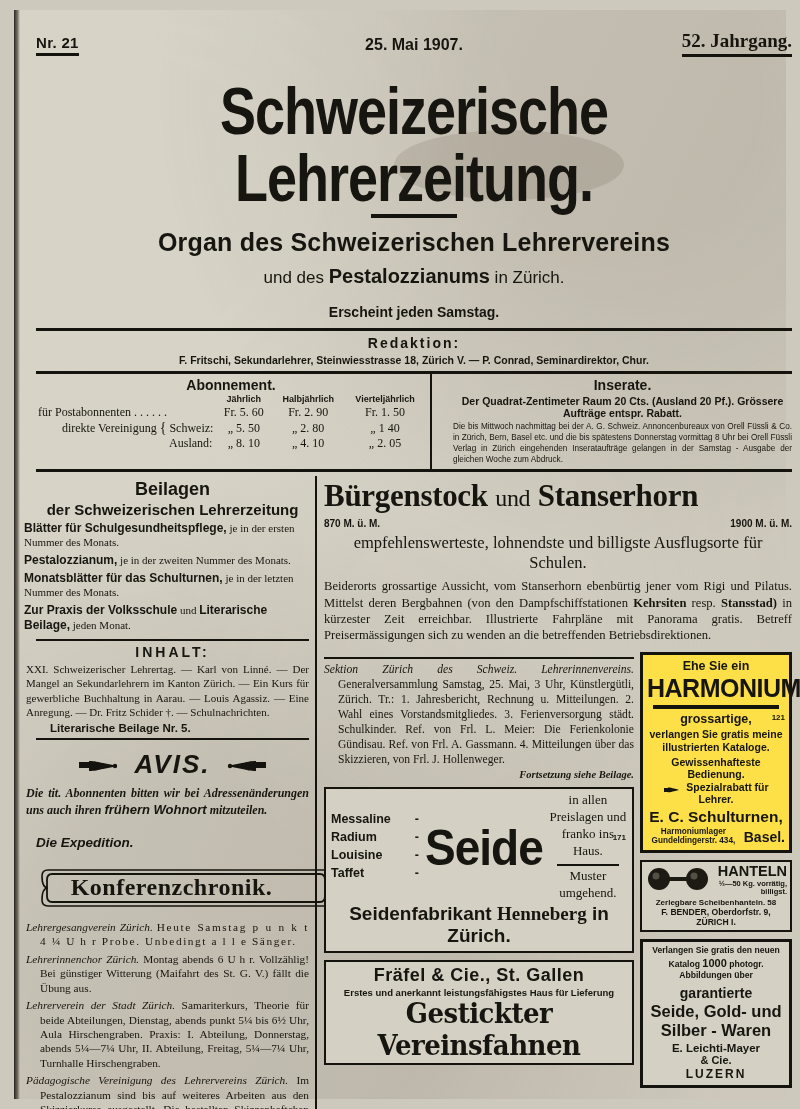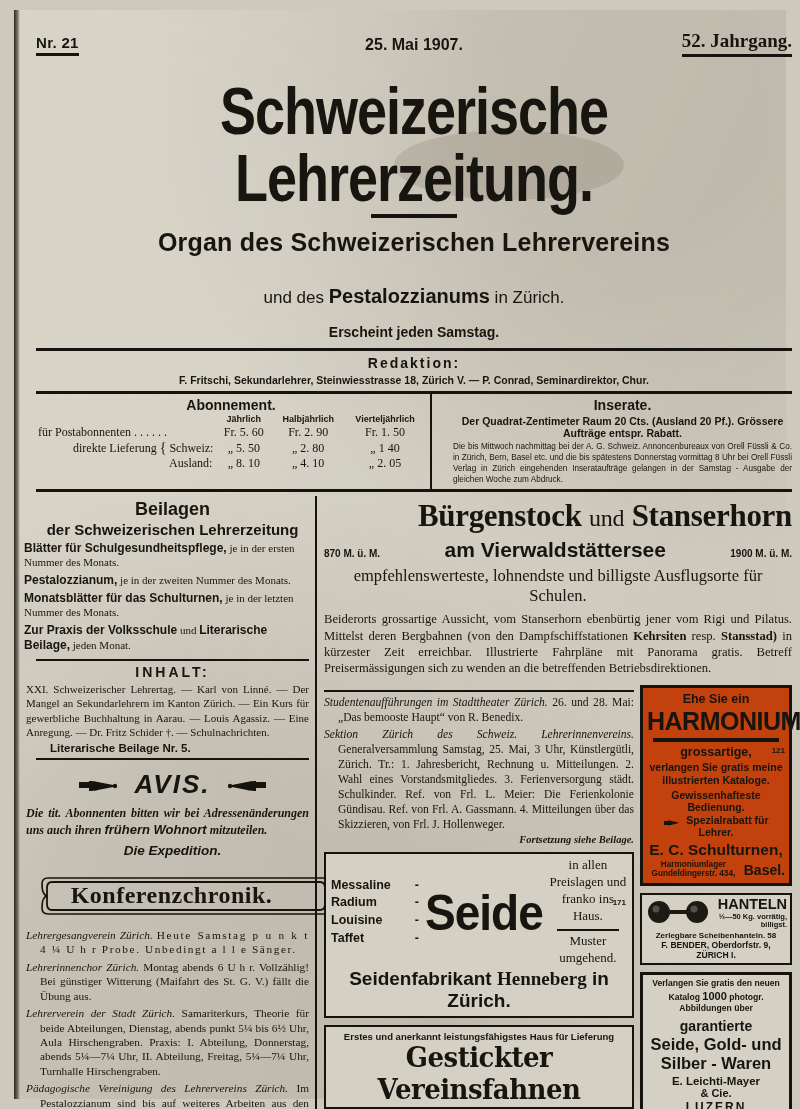--- a/index.html
+++ b/index.html
@@ -20,21 +20,21 @@
   .inner{position:absolute;left:22px;top:18px;width:756px;color:#17150f;}
   .issue-row{position:relative;height:34px;}
   .issue-no{position:absolute;left:0;top:6px;font-family:"Liberation Sans",sans-serif;font-weight:bold;font-size:15px;letter-spacing:.3px;border-bottom:3px solid #15130e;padding-bottom:2px;}
   .issue-date{position:absolute;left:50%;transform:translateX(-50%);top:8px;font-family:"Liberation Sans",sans-serif;font-weight:bold;font-size:16px;}
   .issue-year{position:absolute;right:0;top:2px;font-family:"Liberation Serif",serif;font-weight:bold;font-size:19px;border-bottom:3px solid #15130e;padding-bottom:2px;}
   .masthead{text-align:center;font-family:"Liberation Sans",sans-serif;font-weight:bold;
     font-size:54px;letter-spacing:-1px;line-height:1.02;margin:16px 0 2px;
     transform:scaleY(1.22);transform-origin:center top;}
   .mast-underline{width:86px;height:4px;background:#15130e;margin:26px auto 10px;}
   .sub1{text-align:center;font-family:"Liberation Sans",sans-serif;font-weight:bold;font-size:25px;letter-spacing:.2px;margin:6px 0 0;}
-  .sub2{text-align:center;font-family:"Liberation Sans",sans-serif;font-size:17px;margin:28px 0 0;}
+  .sub2{text-align:center;font-family:"Liberation Sans",sans-serif;font-size:17px;margin:8px 0 0;}
   .sub2 b{font-size:20px;font-weight:bold;}
   .sub3{text-align:center;font-family:"Liberation Sans",sans-serif;font-weight:bold;font-size:14px;margin:16px 0 8px;}
   .redaktion-box{border-top:3px solid #15130e;border-bottom:1px solid #15130e;padding:4px 0 5px;}
   .redaktion-t{text-align:center;font-family:"Liberation Sans",sans-serif;font-weight:bold;font-size:14px;letter-spacing:2px;}
   .redaktion-n{text-align:center;font-family:"Liberation Sans",sans-serif;font-weight:bold;font-size:10.5px;margin-top:3px;}
   .rates{display:flex;border-top:2px solid #15130e;border-bottom:3px solid #15130e;}
   .rates-l{width:390px;padding:3px 4px 4px 0;border-right:2px solid #15130e;}
   .rates-r{flex:1;padding:3px 0 4px 21px;}
   .rt-title{text-align:center;font-family:"Liberation Sans",sans-serif;font-weight:bold;font-size:14px;}
   .rt-table{width:100%;border-collapse:collapse;font-family:"Liberation Serif",serif;font-size:11px;}
@@ -54,47 +54,47 @@
   .beil-i b{font-family:"Liberation Sans",sans-serif;font-weight:bold;font-size:12px;}
   .inhalt-box{border-top:2px solid #15130e;border-bottom:2px solid #15130e;margin-top:6px;padding:3px 0 4px;}
   .inhalt-t{text-align:center;font-family:"Liberation Sans",sans-serif;font-weight:bold;font-size:14px;letter-spacing:3px;}
   .inhalt-b{font-family:"Liberation Serif",serif;font-size:11px;line-height:1.3;text-align:justify;margin-top:2px;margin-left:-10px;}
   .inhalt-lit{font-family:"Liberation Sans",sans-serif;font-weight:bold;font-size:11.5px;margin-top:3px;text-indent:14px;}
   .avis-wrap{margin-top:9px;text-align:center;}
   .avis-t{font-family:"Liberation Sans",sans-serif;font-weight:bold;font-style:italic;font-size:26px;letter-spacing:2px;display:inline-block;vertical-align:middle;}
   .hand{display:inline-block;vertical-align:middle;width:44px;height:14px;margin:0 10px;}
   .avis-b{font-family:"Liberation Serif",serif;font-style:italic;font-weight:bold;font-size:12px;line-height:1.35;text-align:justify;margin-top:5px;margin-left:-10px;}
   .avis-b b{font-family:"Liberation Sans",sans-serif;font-style:italic;font-size:13px;}
-  .avis-sig{text-align:center;font-family:"Liberation Sans",sans-serif;font-style:italic;font-weight:bold;font-size:13.5px;margin-top:4px;}
+  .avis-sig{text-align:left;font-family:"Liberation Sans",sans-serif;font-style:italic;font-weight:bold;font-size:13.5px;margin-top:16px;}
   .kc-frame{position:relative;margin:12px 4px 0 2px;height:52px;}
   .kc-title{position:absolute;inset:0;display:flex;align-items:center;justify-content:center;
     font-family:"Liberation Serif",serif;font-weight:bold;font-size:24px;letter-spacing:.5px;}
   .kc-list{margin-top:6px;}
   .kc-item{font-family:"Liberation Serif",serif;font-size:11.3px;line-height:1.28;text-align:justify;
     margin-bottom:3px;padding-left:14px;text-indent:-14px;margin-left:-10px;}
   .kc-item i{font-style:italic;}
   .sp{letter-spacing:1.6px;}
   .burg{padding:0 0 4px;}
-  .burg-h{text-align:right;font-family:"Liberation Serif",serif;font-weight:bold;font-size:31px;letter-spacing:-.3px;margin-top:2px;}
+  .burg-h{text-align:left;font-family:"Liberation Serif",serif;font-weight:bold;font-size:31px;letter-spacing:-.3px;margin-top:2px;}
   .burg-h span.thin{font-family:"Liberation Serif",serif;font-weight:normal;font-size:24px;}
   .burg-alt{display:flex;align-items:baseline;justify-content:space-between;margin-top:4px;font-family:"Liberation Sans",sans-serif;}
   .burg-alt .m{font-size:10px;font-weight:bold;}
   .burg-alt .c{font-size:21px;font-weight:bold;}
   .burg-sub{text-align:center;font-family:"Liberation Serif",serif;font-size:16.5px;margin-top:4px;}
   .burg-body{text-align:justify;font-family:"Liberation Serif",serif;font-size:12.6px;line-height:1.3;margin-top:5px;}
   .burg-body b{font-weight:bold;}
   .news{border-top:2px solid #15130e;margin-top:5px;padding-top:3px;}
   .news-item{font-family:"Liberation Serif",serif;font-size:11.6px;line-height:1.3;text-align:justify;
     padding-left:14px;text-indent:-14px;margin-bottom:2px;}
   .news-item i{font-style:italic;}
   .fort{text-align:right;font-family:"Liberation Serif",serif;font-style:italic;font-weight:bold;font-size:10.5px;margin-top:2px;}
   .midcols{display:flex;gap:6px;margin-top:4px;}
   .midL{width:310px;}
   .midR{width:152px;}
-  .harm{border:3px solid #15130e;padding:4px 4px 5px;text-align:center;background:#c2410c;}
+  .harm{border:3px solid #15130e;padding:4px 4px 5px;text-align:center;background:#fde047;}
   .harm-1{font-family:"Liberation Sans",sans-serif;font-weight:bold;font-size:12.5px;}
   .harm-2{font-family:"Liberation Sans",sans-serif;font-weight:bold;font-size:25px;letter-spacing:-.5px;margin:1px 0 0;}
   .harm-bar{height:4px;background:#15130e;margin:2px 6px 3px;}
   .harm-3{font-family:"Liberation Sans",sans-serif;font-weight:bold;font-size:12.5px;position:relative;}
   .harm-num{position:absolute;right:0;top:1px;font-size:8px;font-weight:bold;}
   .harm-4{font-family:"Liberation Sans",sans-serif;font-weight:bold;font-size:10.5px;line-height:1.25;margin-top:2px;}
   .harm-5{font-family:"Liberation Sans",sans-serif;font-weight:bold;font-size:10.5px;margin-top:2px;}
   .harm-6{font-family:"Liberation Sans",sans-serif;font-weight:bold;font-size:10.5px;margin-top:1px;}
   .harm-7{font-family:"Liberation Sans",sans-serif;font-weight:bold;font-size:15.5px;margin-top:3px;}
   .harm-8{display:flex;align-items:flex-end;justify-content:center;gap:4px;margin-top:1px;}
@@ -175,21 +175,21 @@
               <th>Vierteljährlich</th>
             </tr>
             <tr>
               <td class="rt-lab">für Postabonnenten  . . . . . .</td>
               <td class="rt-num">Fr. 5. 60</td>
               <td class="rt-num">Fr. 2. 90</td>
               <td class="rt-num">Fr. 1. 50</td>
             </tr>
             <tr>
               <td class="rt-lab" style="text-align:right">
-                <span>direkte Lieferung</span>
+                <span>direkte Vereinigung</span>
                 <span class="brace">{</span>
                 <span>Schweiz:</span>
               </td>
               <td class="rt-num">„  5. 50</td>
               <td class="rt-num">„  2. 80</td>
               <td class="rt-num">„  1  40</td>
             </tr>
             <tr>
               <td class="rt-lab" style="text-align:right;padding-right:3px">Ausland:</td>
               <td class="rt-num">„  8. 10</td>
@@ -294,40 +294,35 @@
         <div class="colR">
 
           <div class="burg">
             <div class="burg-h">
               <span>Bürgenstock</span>
               <span class="thin">und</span>
               <span>Stanserhorn</span>
             </div>
             <div class="burg-alt">
               <span class="m">870 M. ü. M.</span>
-              <span class="c">am Vierwaldstättersee</span>
               <span class="m">1900 M. ü. M.</span>
             </div>
             <div class="burg-sub">empfehlenswerteste, lohnendste und billigste Ausflugsorte für Schulen.</div>
             <div class="burg-body">
               <span>Beiderorts grossartige Aussicht, vom Stanserhorn ebenbürtig jener vom Rigi und Pilatus. Mittelst deren Bergbahnen (von den Dampfschiffstationen</span>
               <b>Kehrsiten</b>
               <span>resp.</span>
               <b>Stansstad)</b>
               <span>in kürzester Zeit erreichbar. Illustrierte Fahrpläne mit Panorama gratis. Betreff Preisermässigungen sich zu wenden an die betreffenden Betriebsdirektionen.</span>
             </div>
           </div>
 
           <div class="midcols">
             <div class="midL">
               <div class="news">
-                <div class="news-item">
-                  <i>Studentenaufführungen im Stadttheater Zürich.</i>
-                  <span>26. und 28. Mai: „Das bemooste Haupt“ von R. Benedix.</span>
-                </div>
                 <div class="news-item">
                   <i>Sektion Zürich des Schweiz. Lehrerinnenvereins.</i>
                   <span>Generalversammlung Samstag, 25. Mai, 3 Uhr, Künstlergütli, Zürich. Tr.: 1. Jahresbericht, Rechnung u. Mitteilungen. 2. Wahl eines Vorstandsmitgliedes. 3. Ferienversorgung städt. Schulkinder. Ref. von Frl. L. Meier: Die Ferienkolonie Gündisau. Ref. von Frl. A. Gassmann. 4. Mitteilungen über das Skizzieren, von Frl. J. Hollenweger.</span>
                 </div>
                 <div class="fort">Fortsetzung siehe Beilage.</div>
               </div>
 
               <div class="seide" style="margin-top:7px">
                 <div class="seide-row">
                   <div class="seide-l">
@@ -358,20 +353,21 @@
                 </div>
                 <div class="seide-num">171</div>
                 <div class="seide-foot">
                   <span>Seidenfabrikant</span>
                   <span class="n">Henneberg</span>
                   <span>in Zürich.</span>
                 </div>
               </div>
 
               <div class="fraf" style="margin-top:7px">
+                <div class="fraf-1">Fräfel &amp; Cie., St. Gallen</div>
                 <div class="fraf-2">Erstes und anerkannt leistungsfähigstes Haus für Lieferung</div>
                 <div class="fraf-3">Gestickter Vereinsfahnen</div>
 
               </div>
 
             </div>
 
             <div class="midR">
               <div class="harm">
                 <div class="harm-1">Ehe Sie ein</div>

